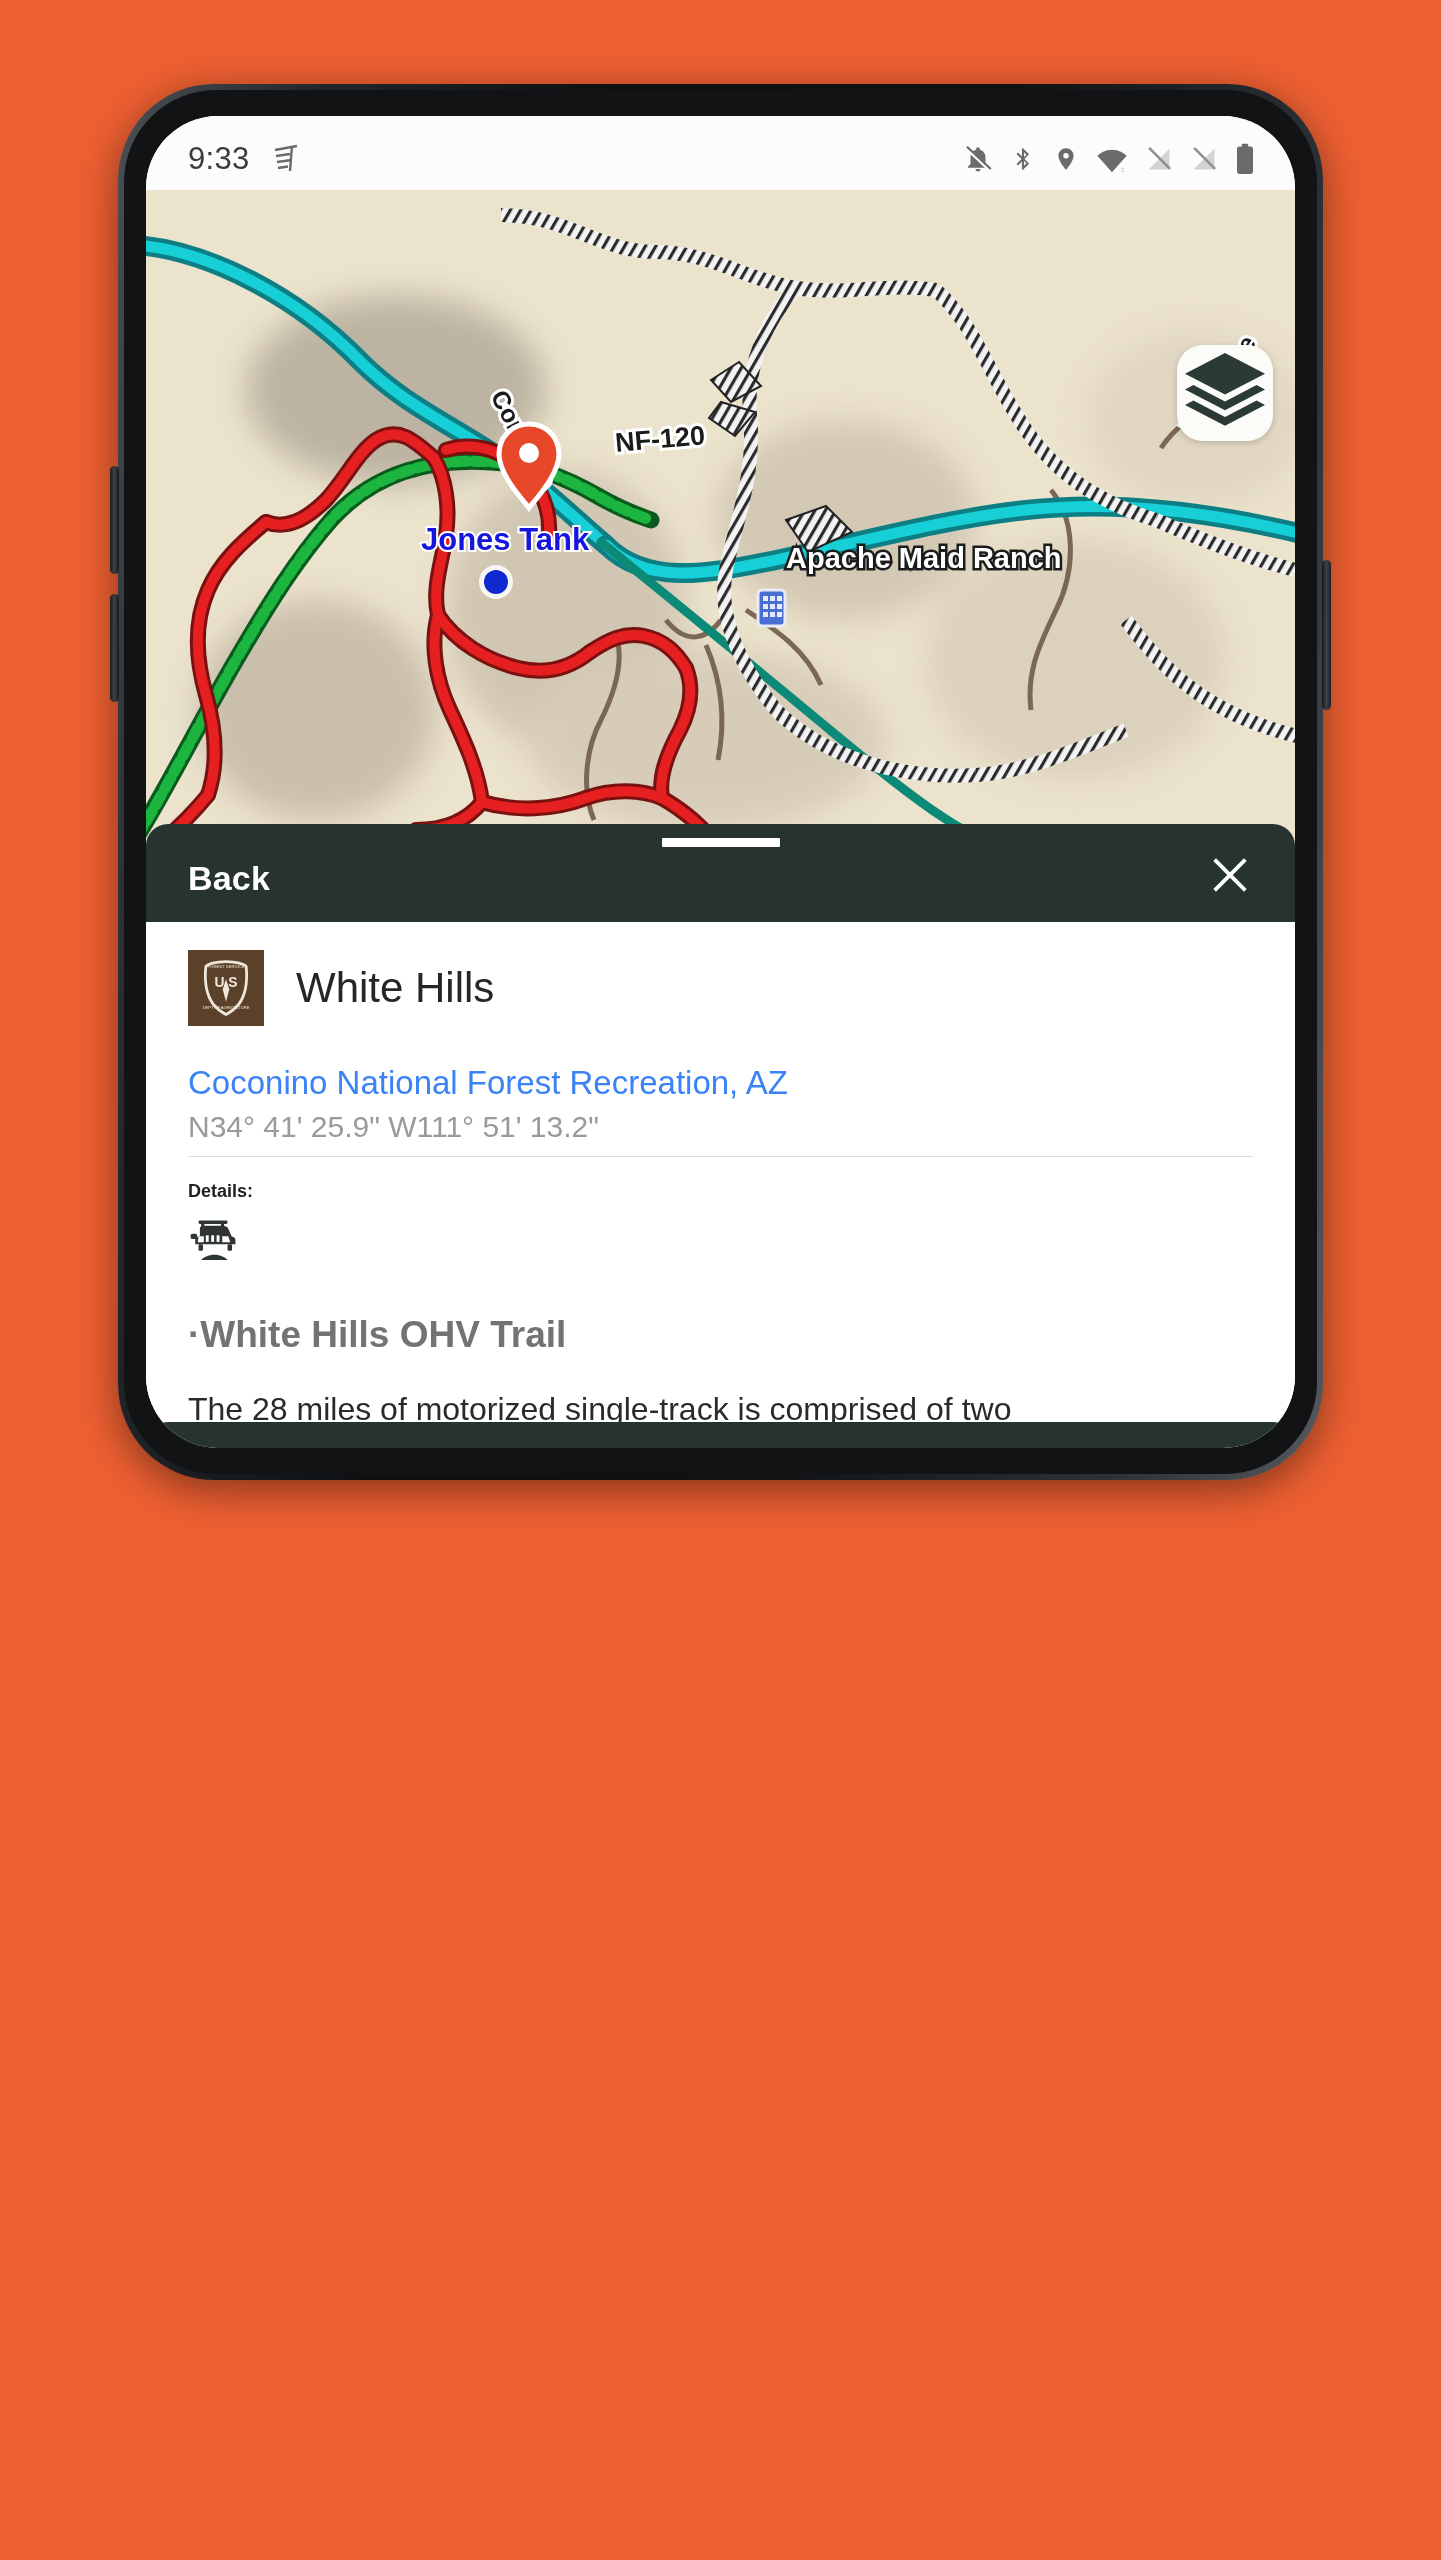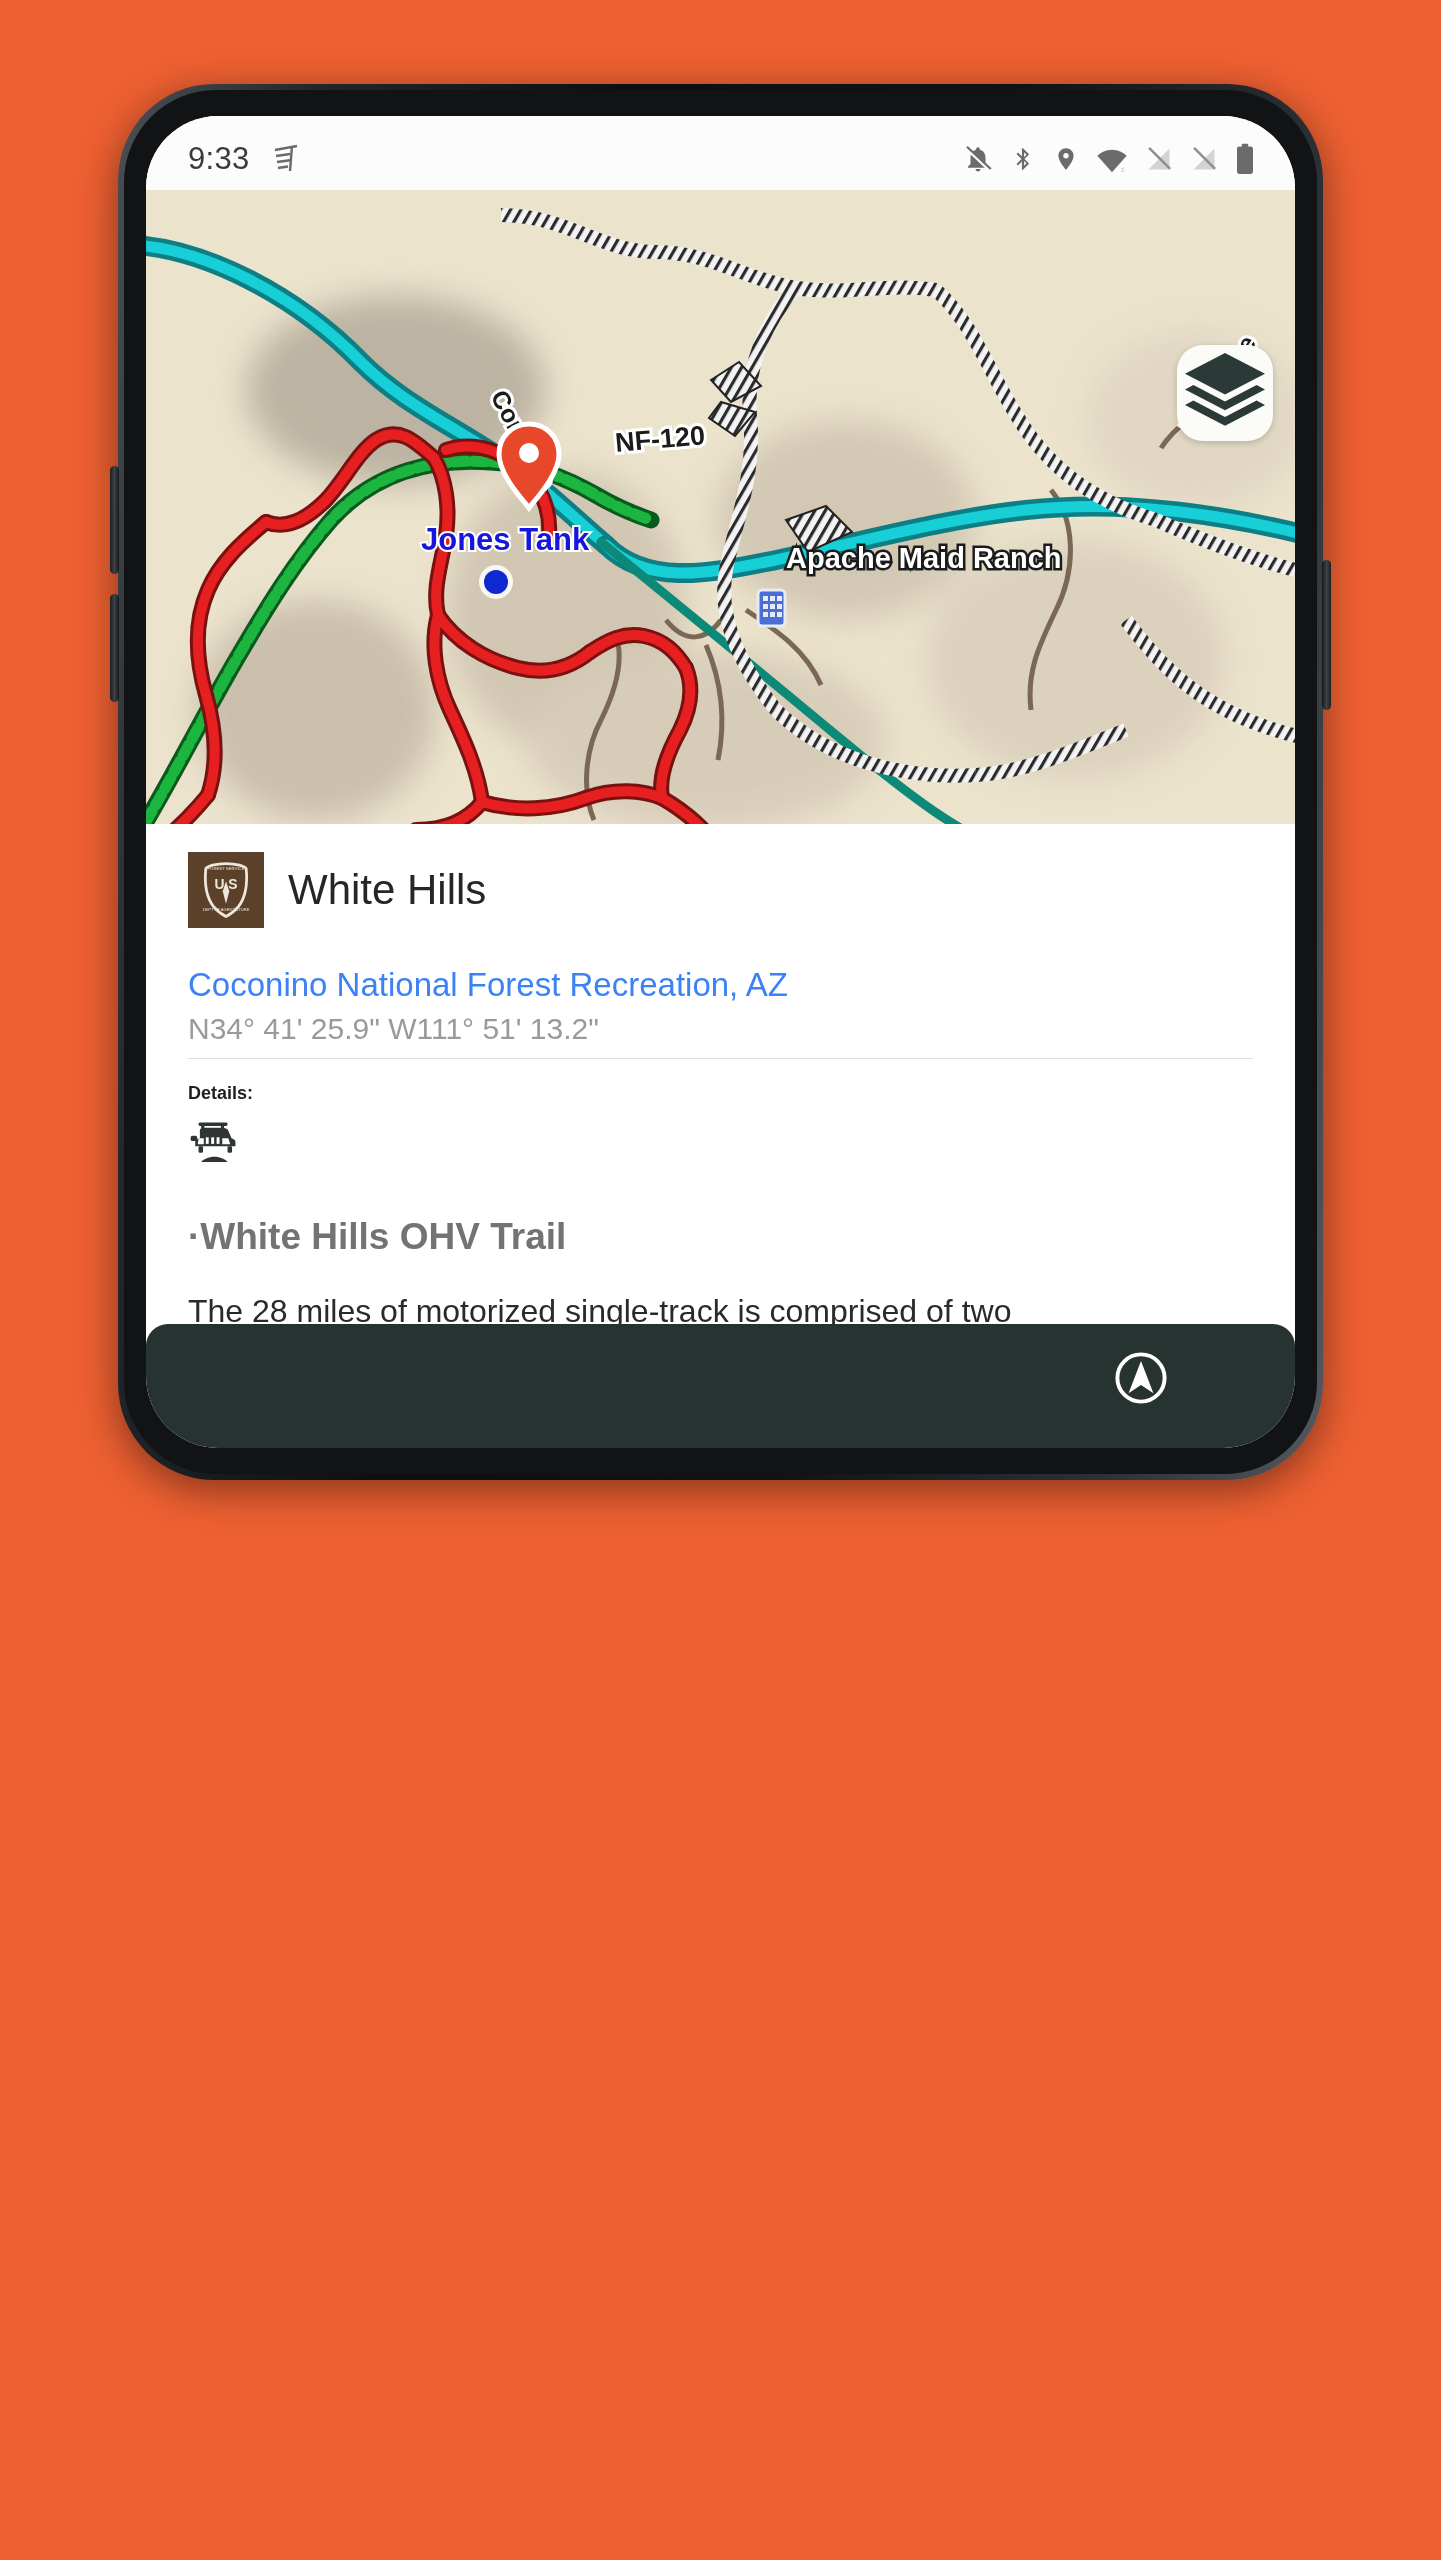--- a/index.html
+++ b/index.html
@@ -110,21 +110,21 @@
     width: 46px; height: 46px;
     display: flex; align-items: center; justify-content: center;
   }
 
   .sheet-body {
     background: #fff;
     height: 500px;
     padding: 28px 42px 0 42px;
     overflow: hidden;
   }
-  .title-row { display: flex; align-items: center; gap: 24px; }
+  .title-row { display: flex; align-items: center; gap: 32px; }
   .fs-badge {
     width: 76px; height: 76px; background: #5b4129;
     display: flex; align-items: center; justify-content: center;
     flex: 0 0 auto;
   }
   .poi-title { font-size: 42px; color: #262626; font-weight: 400; }
 
   .subtitle {
     margin-top: 38px;
     font-size: 33px; color: #3b82f6;
@@ -381,20 +381,31 @@
           <path d="M12 2 22 7.2 12 12.4 2 7.2z"></path>
           <path d="M12 14.1 4.1 10 2 11.1 12 16.3 22 11.1 19.9 10z"></path>
           <path d="M12 18 4.1 13.9 2 15 12 20.2 22 15 19.9 13.9z"></path>
         </svg>
       </span>
     </div>
   </div>
 
   <div class="sheet">
 
+    <div class="sheet-header">
+      <span class="drag-handle"></span>
+      <span class="back-label">Back</span>
+      <span class="close-x">
+        <span>
+          <svg width="46" height="46" viewBox="0 0 24 24" fill="none" stroke="#fff" stroke-width="2">
+            <path d="M4 4 L20 20 M20 4 L4 20"></path>
+          </svg>
+        </span>
+      </span>
+    </div>
 
     <div class="sheet-body">
       <div class="title-row">
         <span class="fs-badge">
           <svg width="52" height="58" viewBox="0 0 40 46">
             <path d="M20 2 C28 2 35 4 36 6 C37 16 36 28 30 36 C26 41 22 43 20 44
                      C18 43 14 41 10 36 C4 28 3 16 4 6 C5 4 12 2 20 2 Z" fill="none" stroke="#efe7dc" stroke-width="2.2"></path>
             <text x="20" y="7.5" font-family="Liberation Sans, sans-serif" font-size="3.4" fill="#efe7dc" text-anchor="middle">FOREST SERVICE</text>
             <text x="20" y="22" font-family="Liberation Sans, sans-serif" font-size="11" font-weight="bold" fill="#efe7dc" text-anchor="middle">U S</text>
             <path d="M20 16 L22.6 24 L20 34 L17.4 24 Z" fill="#efe7dc"></path>

